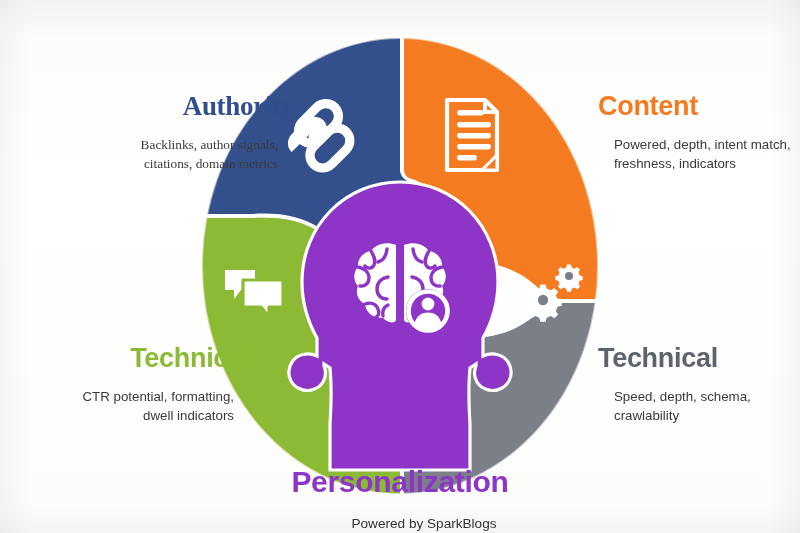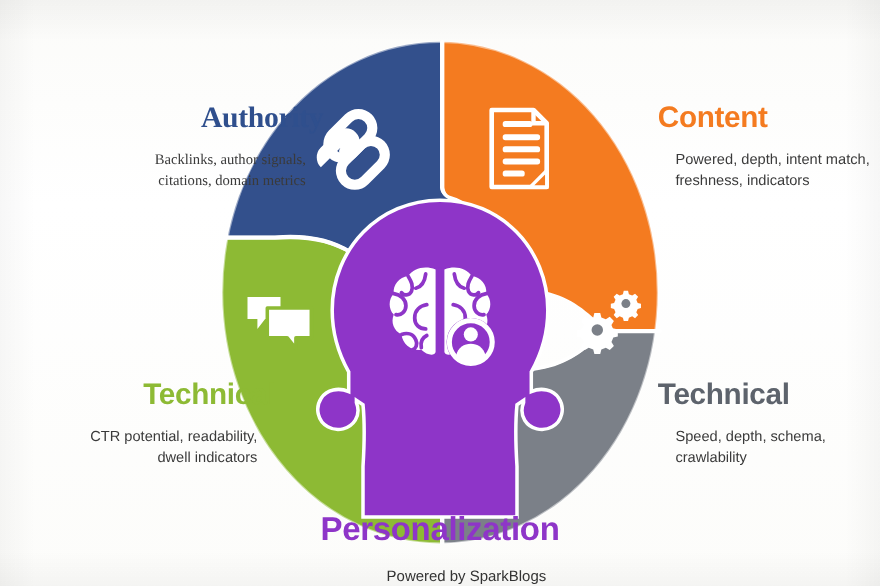--- a/index.html
+++ b/index.html
@@ -386,21 +386,21 @@
     <div class="label-title">Content</div>
     <div class="label-desc">
       <span>Powered, depth, intent match,</span><br>
       <span>freshness, indicators</span>
     </div>
   </div>
 
   <div class="label-block" id="engagement-block">
     <div class="label-title">Technical</div>
     <div class="label-desc">
-      <span>CTR potential, readability,</span><br>
+      <span>CTR potential, formatting,</span><br>
       <span>dwell indicators</span>
     </div>
   </div>
 
   <div class="label-block" id="technical-block">
     <div class="label-title">Technical</div>
     <div class="label-desc">
       <span>Speed, depth, schema,</span><br>
       <span>crawlability</span>
     </div>

